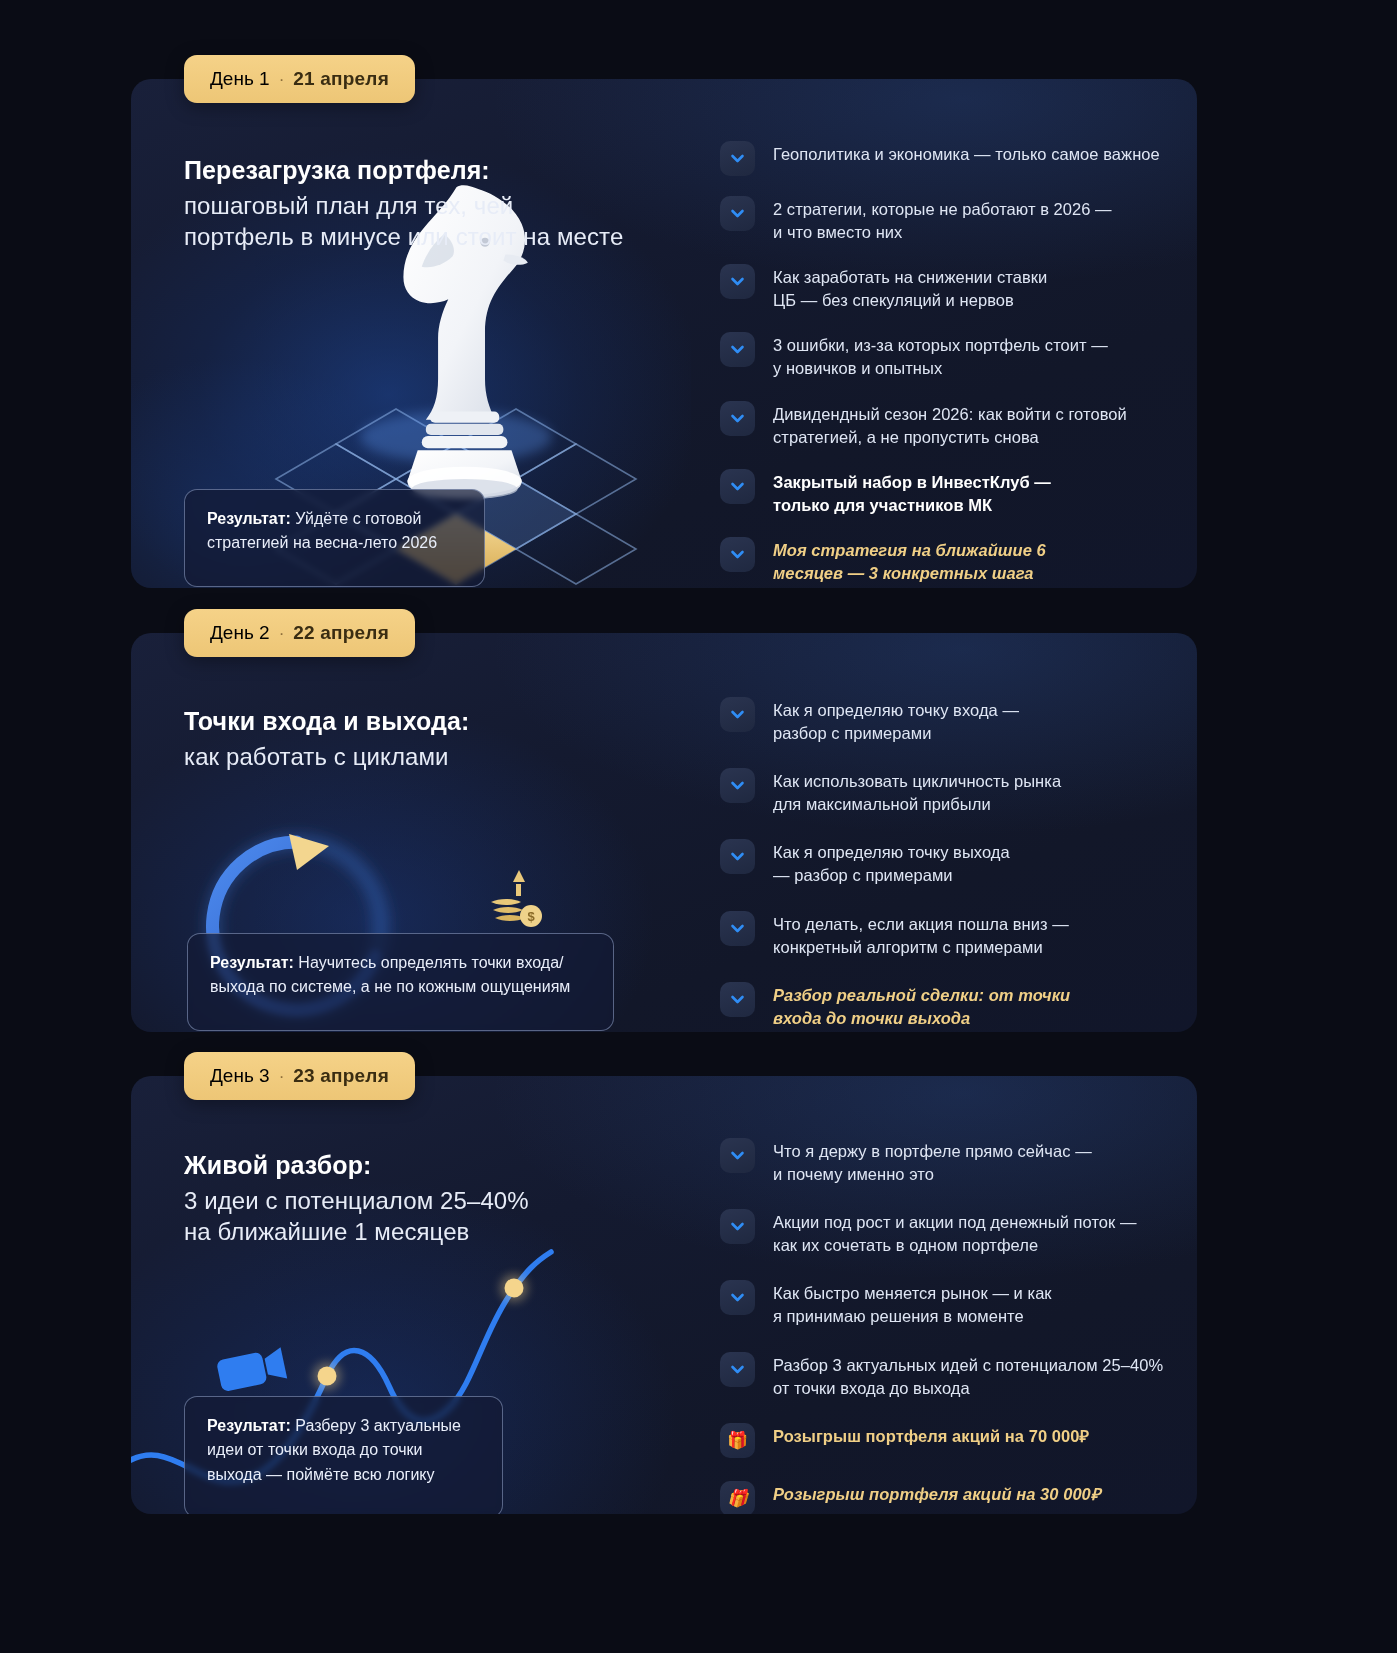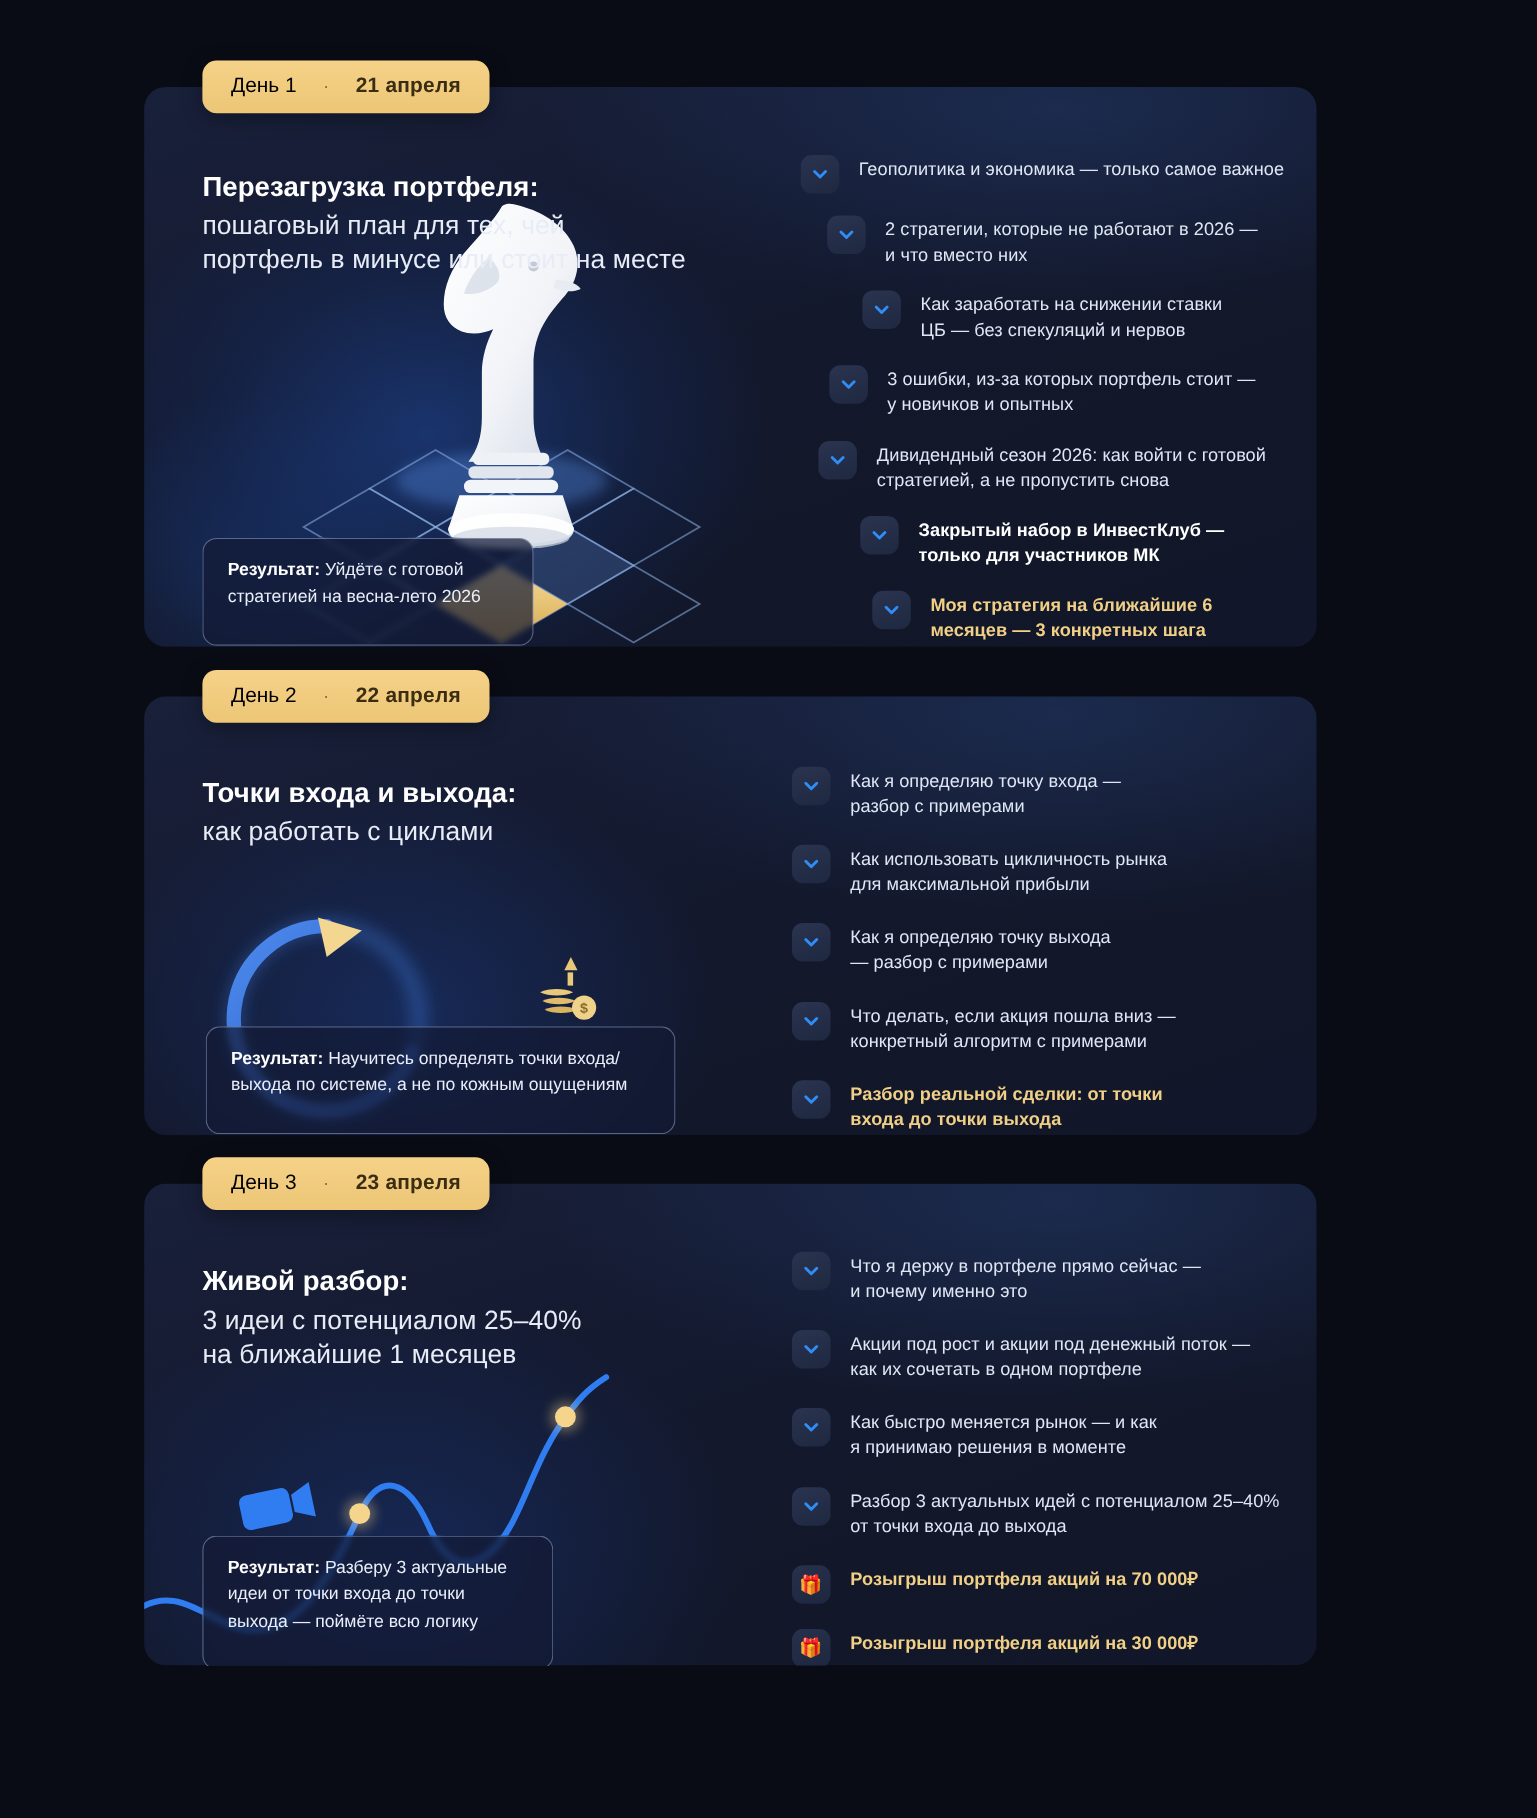--- a/index.html
+++ b/index.html
@@ -28,21 +28,21 @@
   #day-1 { top: 55px; }
   #day-2 { top: 609px; }
   #day-3 { top: 1052px; }
 
   
   .day-badge {
     position: relative;
     z-index: 5;
     display: inline-flex;
     align-items: baseline;
-    gap: 24px;
+    gap: 9px;
     margin-left: 53px;
     padding: 14px 26px 15px;
     border-radius: 13px;
     background: linear-gradient(180deg, #f5d288 0%, #edc676 100%);
     box-shadow: 0 4px 18px rgba(0,0,0,0.35);
     font-size: 19px;
     line-height: 1;
   }
   .badge-dot  { color: #8d6f3c; font-weight: 400; font-size: 17px; }
   .badge-date { color: #3a2d12; font-weight: 700; letter-spacing: .2px; }
@@ -135,24 +135,24 @@
   }
   #day-1 .bullets { top: 60px; }
   #day-2 .bullets { top: 62px; }
   #day-3 .bullets { top: 60px; }
 
   .bullet {
     display: flex;
     align-items: flex-start;
     gap: 18px;
   }
-  #day-1 .bullet { margin-bottom: 18px; justify-content: center; }
+  #day-1 .bullet { margin-bottom: 18px; }
   #day-2 .bullet { margin-bottom: 21px; }
   #day-3 .bullet { margin-bottom: 21px; }
-  .bullet:last-child { margin-bottom: 0; }
+  .bullet:last-child { margin-bottom: 0; font-style: italic; }
 
   .bullet-icon {
     flex: 0 0 auto;
     width: 35px; height: 35px;
     border-radius: 10px;
     background: linear-gradient(160deg, #2b3category 0%, #222c47 100%);
     background: linear-gradient(160deg, #2a3450 0%, #1f2840 100%);
     display: flex; align-items: center; justify-content: center;
     margin-top: 2px;
   }

